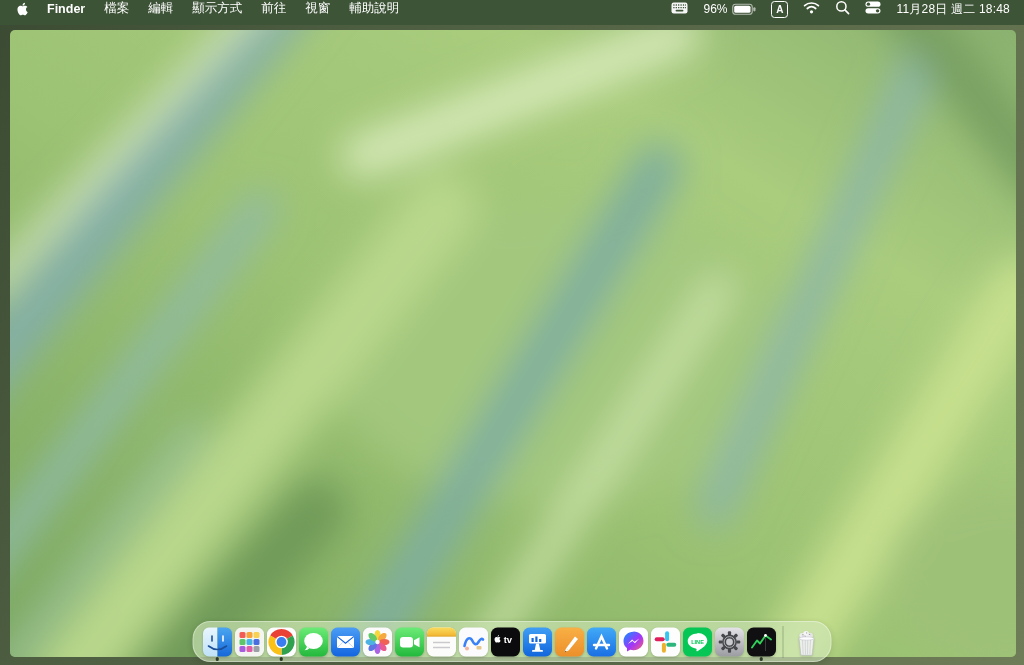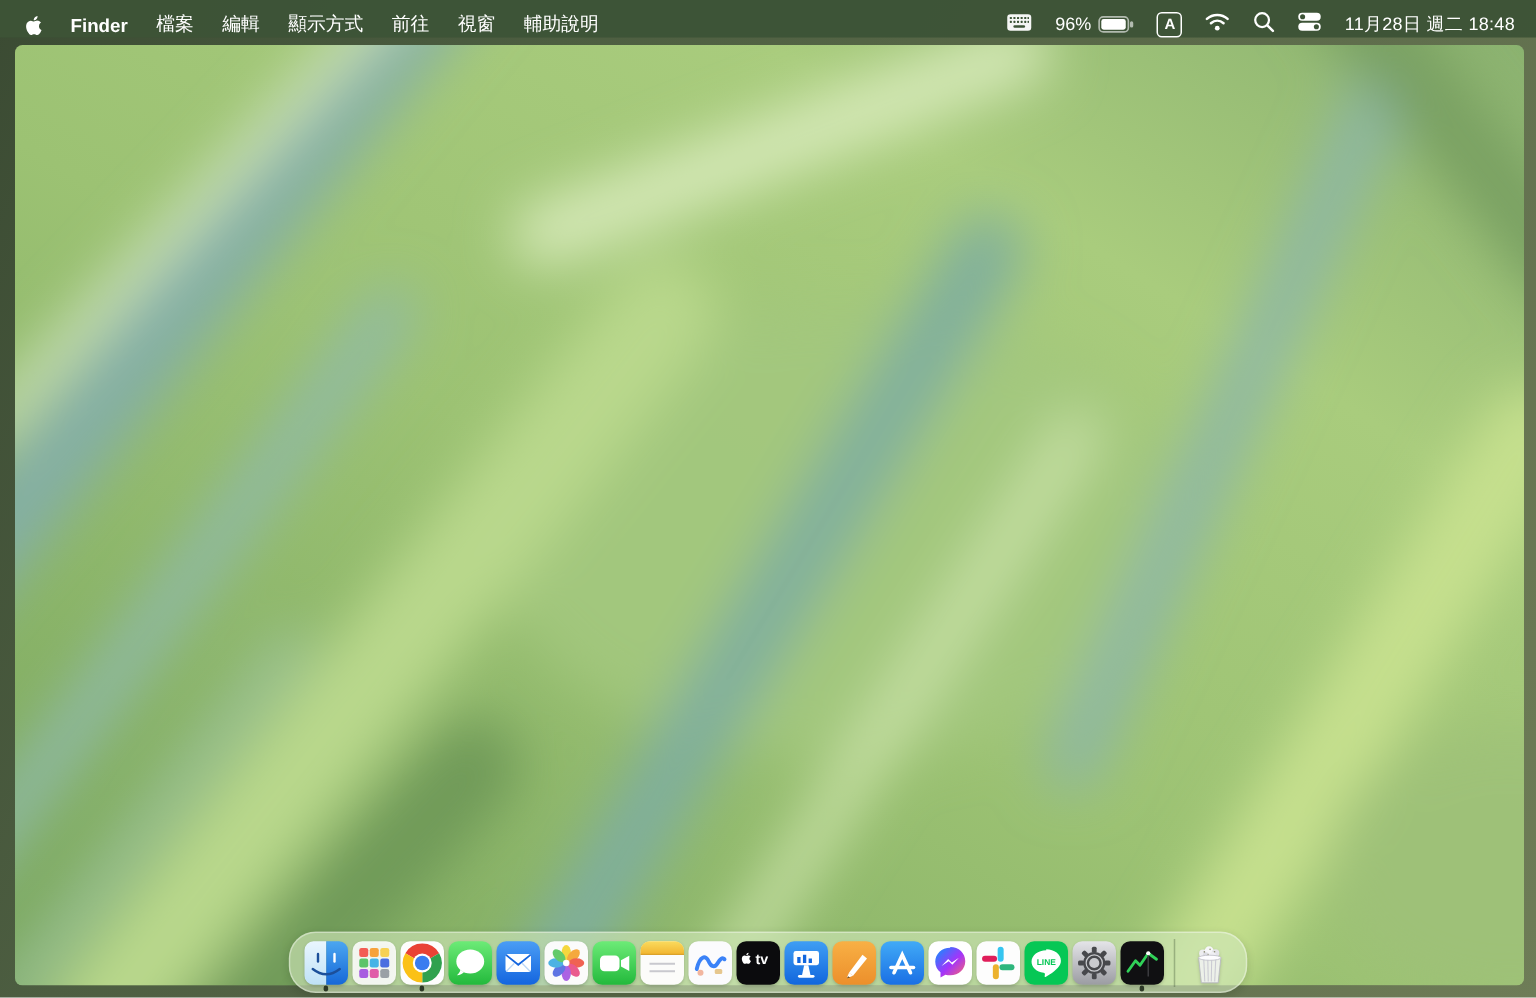--- a/index.html
+++ b/index.html
@@ -5,21 +5,21 @@
   html,body{margin:0;padding:0;}
   body{
     width:1024px;height:665px;overflow:hidden;position:relative;
     font-family:"Liberation Sans","DejaVu Sans",sans-serif;
     background:linear-gradient(118deg,#3b4b33 0%,#4d5e41 28%,#5c6b4a 60%,#6e7c57 100%);
   }
   
   .menubar{
     position:absolute;top:0;left:0;right:0;height:25px;z-index:30;
     background:rgba(61,84,55,0.97);
-    display:flex;align-items:flex-end;padding:0 14px;box-sizing:border-box;
+    display:flex;align-items:flex-start;padding:0 14px;box-sizing:border-box;
     color:#fff;font-size:12.5px;
   }
   .menu-left{display:flex;align-items:center;gap:19px;}
   .menu-left .apple{display:flex;align-items:center;margin-right:0px;}
   .menu-item{white-space:nowrap;cursor:default;}
   .menu-item.app-name{font-weight:700;}
   .menu-right{margin-left:auto;display:flex;align-items:center;gap:15px;font-size:12px;}
   .status-group{display:flex;align-items:center;gap:5px;}
   .inputbox{width:15px;height:15px;border:1.3px solid #fff;border-radius:3.5px;
     display:flex;align-items:center;justify-content:center;font-size:10px;font-weight:700;}

